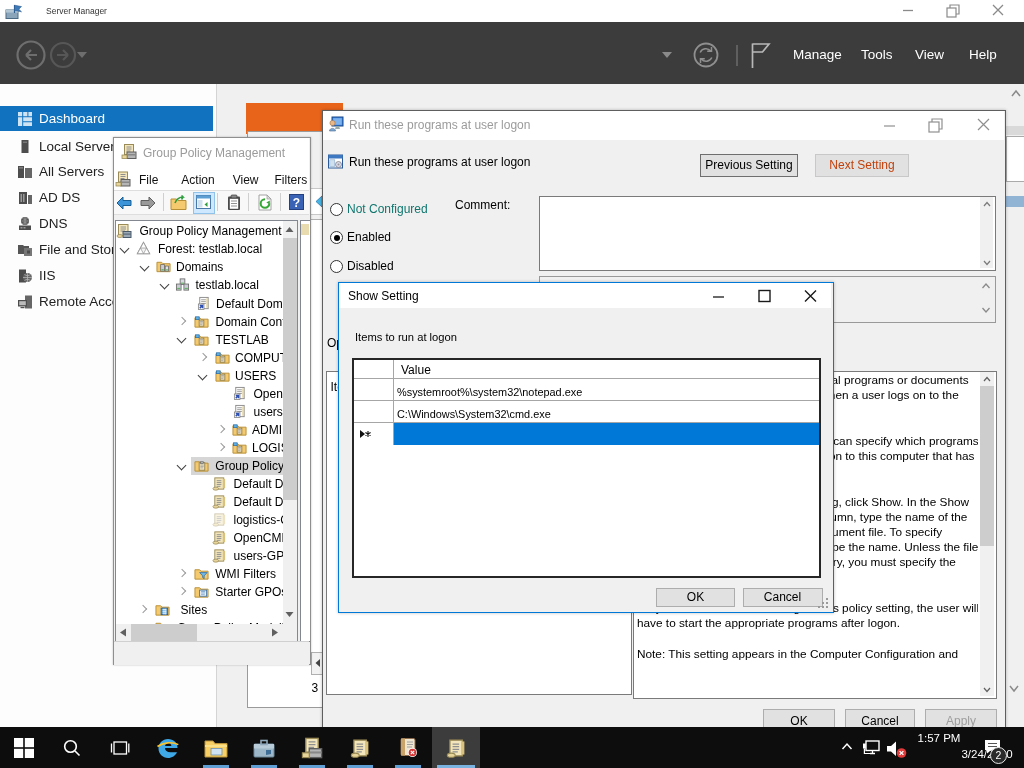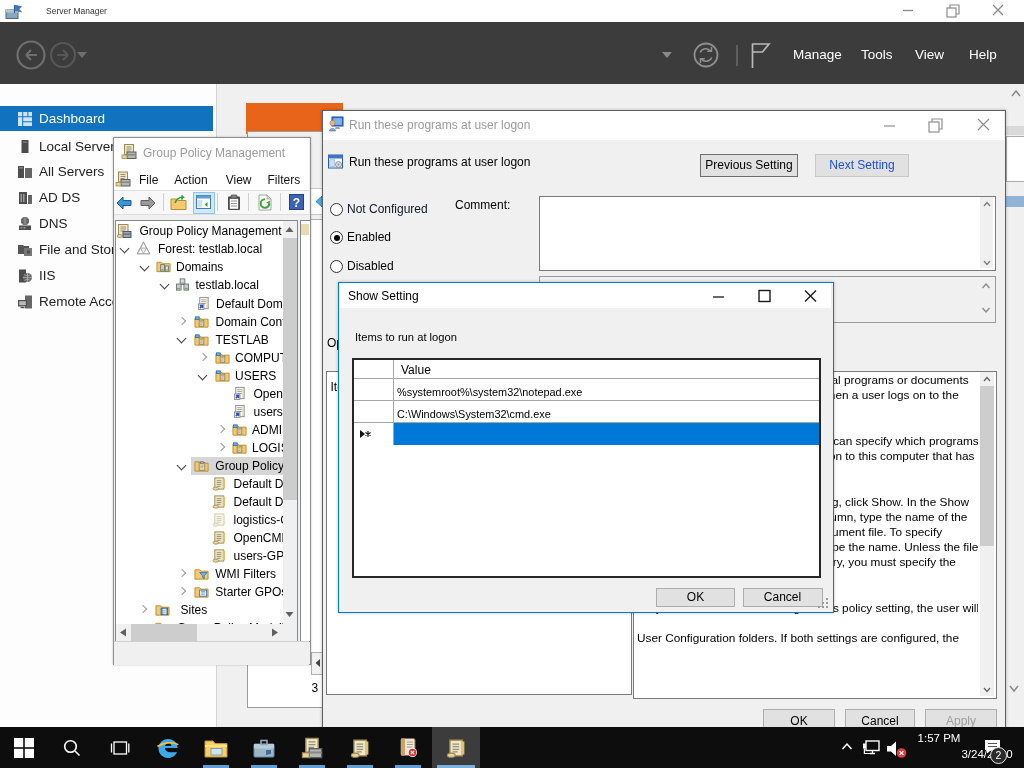--- a/index.html
+++ b/index.html
@@ -211,21 +211,21 @@
 <div class="a" style="left:112.5px;top:137px;width:196.5px;height:526px;background:#f0f0f0;border:1px solid #8f8f8f;box-shadow:0 0 2px rgba(0,0,0,.25)"></div>
 <div class="a" style="left:113.5px;top:138px;width:195px;height:75px;background:#fff"></div>
 <div class="a nw" style="left:143px;top:146px;font-size:12px;color:#9b9b9b">Group Policy Management</div>
 <div id="gpmmenu">
 <svg class="a" style="left:121px;top:143px" width="16" height="17" viewBox="0 0 16 16">
         <use href="#i-scrollbox"></use>
       </svg>
 <svg class="a" style="left:115px;top:171px" width="16" height="16" viewBox="0 0 16 16">
         <use href="#i-scrollbox"></use>
       </svg>
-<div class="a nw" style="left:139px;top:173px;font-size:12px;color:#111">File<span style="margin-left:16px">Action</span><span style="margin-left:18px">View</span><span style="margin-left:16px">Filters</span></div>
+<div class="a nw" style="left:139px;top:173px;font-size:12px;color:#111">File<span style="margin-left:23px">Action</span><span style="margin-left:18px">View</span><span style="margin-left:16px">Filters</span></div>
 <div class="a" style="left:113.5px;top:190px;width:195px;height:1px;background:#dedede"></div>
 <div class="a" style="left:113.5px;top:191px;width:195px;height:23px;background:#f8f8f8;border-bottom:1px solid #dedede"></div>
 </div>
 <div id="gpmtoolbar">
 <svg class="a" style="left:116px;top:196px" width="16" height="14" viewBox="0 0 16 14">
         <path d="M7 1 L1 7 L7 13 V9.5 H15 V4.5 H7 Z" fill="#3c95d8" stroke="#1a5f94" stroke-width="1"></path>
       </svg>
 <svg class="a" style="left:140px;top:196px" width="16" height="14" viewBox="0 0 16 14">
         <path d="M9 1 L15 7 L9 13 V9.5 H1 V4.5 H9 Z" fill="#9a9a9a" stroke="#5f5f5f" stroke-width="1"></path>
       </svg>
@@ -412,23 +412,23 @@
 </svg>
 <svg class="a" style="left:328px;top:154px" width="15" height="16" viewBox="0 0 15 16">
  <rect x=".5" y="1" width="14" height="13" fill="#fff" stroke="#2a5a9a"></rect>
  <rect x=".5" y="1" width="14" height="3.5" fill="#3e78c0"></rect>
  <rect x="1.8" y="5.8" width="5" height="6.5" fill="#cfe0ef" stroke="#88a8c8" stroke-width=".6"></rect>
  <circle cx="10.5" cy="10.5" r="3" fill="#d8d8e8" stroke="#777" stroke-width=".7"></circle>
  <circle cx="10.5" cy="10.5" r="1" fill="#999"></circle>
 </svg>
 <div class="a nw" style="left:349px;top:155px;font-size:12px;color:#000">Run these programs at user logon</div>
 <div class="btn" style="left:700px;top:153.5px;width:96px;height:21px;line-height:21px;border-color:#6e6e6e">Previous Setting</div>
-<div class="btn" style="left:815px;top:153.5px;width:92px;height:21px;line-height:21px;border-color:#c8c8c8;color:#1d4ed8">Next Setting</div>
+<div class="btn" style="left:815px;top:153.5px;width:92px;height:21px;line-height:21px;border-color:#c8c8c8;color:#c2410c">Next Setting</div>
 <div class="a" style="left:330px;top:203px;width:11px;height:11px;border:1px solid #333;border-radius:50%;background:#fff"></div>
-<div class="a nw" style="left:347px;top:201.5px;font-size:12px;color:#0f172a">Not Configured</div>
+<div class="a nw" style="left:347px;top:201.5px;font-size:12px;color:#0f766e">Not Configured</div>
 <div class="a" style="left:330px;top:231px;width:11px;height:11px;border:1px solid #333;border-radius:50%;background:#fff"></div>
 <div class="a" style="left:333.5px;top:234.5px;width:6px;height:6px;border-radius:50%;background:#000"></div>
 <div class="a nw" style="left:347px;top:230px;font-size:12px;color:#000">Enabled</div>
 <div class="a" style="left:330px;top:260px;width:11px;height:11px;border:1px solid #333;border-radius:50%;background:#fff"></div>
 <div class="a nw" style="left:347px;top:258.5px;font-size:12px;color:#000">Disabled</div>
 <div class="a nw" style="left:455px;top:198px;font-size:12px;color:#000">Comment:</div>
 <div class="a" style="left:539px;top:196px;width:455px;height:73px;background:#fff;border:1px solid #7a7a7a"></div>
 <div class="a" style="left:980px;top:197px;width:13px;height:71px;background:#f0f0f0"></div>
 <svg class="a" style="left:983px;top:201px" width="8" height="7" viewBox="0 0 8 7">
         <path d="M1 5 L4 1.5 L7 5" stroke="#7a7a7a" stroke-width="1.2" fill="none"></path>
@@ -459,22 +459,23 @@
 <div id="hl6" style="position:relative;left:0px">this policy setting applied.</div>
 <div id="hl7" style="position:relative;left:0px">&nbsp;</div>
 <div id="hl8" style="position:relative;left:35px">To specify values for this setting, click Show. In the Show</div>
 <div id="hl9" style="position:relative;left:6px">Contents dialog box in the Value column, type the name of the</div>
 <div id="hl10" style="position:relative;left:3px">executable program (.exe) file or document file. To specify</div>
 <div id="hl11" style="position:relative;left:5px">another name, press ENTER, and type the name. Unless the file is</div>
 <div id="hl12" style="position:relative;left:3px">located in the %Systemroot% directory, you must specify the</div>
 <div id="hl13" style="position:relative;left:0px">fully qualified path to the file.</div>
 <div id="hl14" style="position:relative;left:0px">&nbsp;</div>
 <div id="hl15" style="position:relative;left:9px">If you disable or do not configure this policy setting, the user will</div>
+<div id="hl16" style="position:relative;left:0px">have to start the appropriate programs after logon.</div>
 <div id="hl17" style="position:relative;left:0px">&nbsp;</div>
-<div id="hl19" style="position:relative;left:0px">User Configuration folders. If both settings are configured, the</div>
+<div id="hl18" style="position:relative;left:0px">Note: This setting appears in the Computer Configuration and</div>
 </div>
 <div class="a" style="left:980px;top:371.5px;width:14px;height:324.5px;background:#f0f0f0"></div>
 <div class="a" style="left:980px;top:386px;width:14px;height:160px;background:#cdcdcd"></div>
 <svg class="a" style="left:983px;top:376px" width="8" height="7" viewBox="0 0 8 7">
         <path d="M1 5 L4 1.5 L7 5" stroke="#606060" stroke-width="1.2" fill="none"></path>
       </svg>
 <svg class="a" style="left:983px;top:686px" width="8" height="7" viewBox="0 0 8 7">
         <path d="M1 2 L4 5.5 L7 2" stroke="#606060" stroke-width="1.2" fill="none"></path>
       </svg>
 <div class="btn" style="left:763px;top:709px;width:70px;height:22px;line-height:22px">OK</div>

